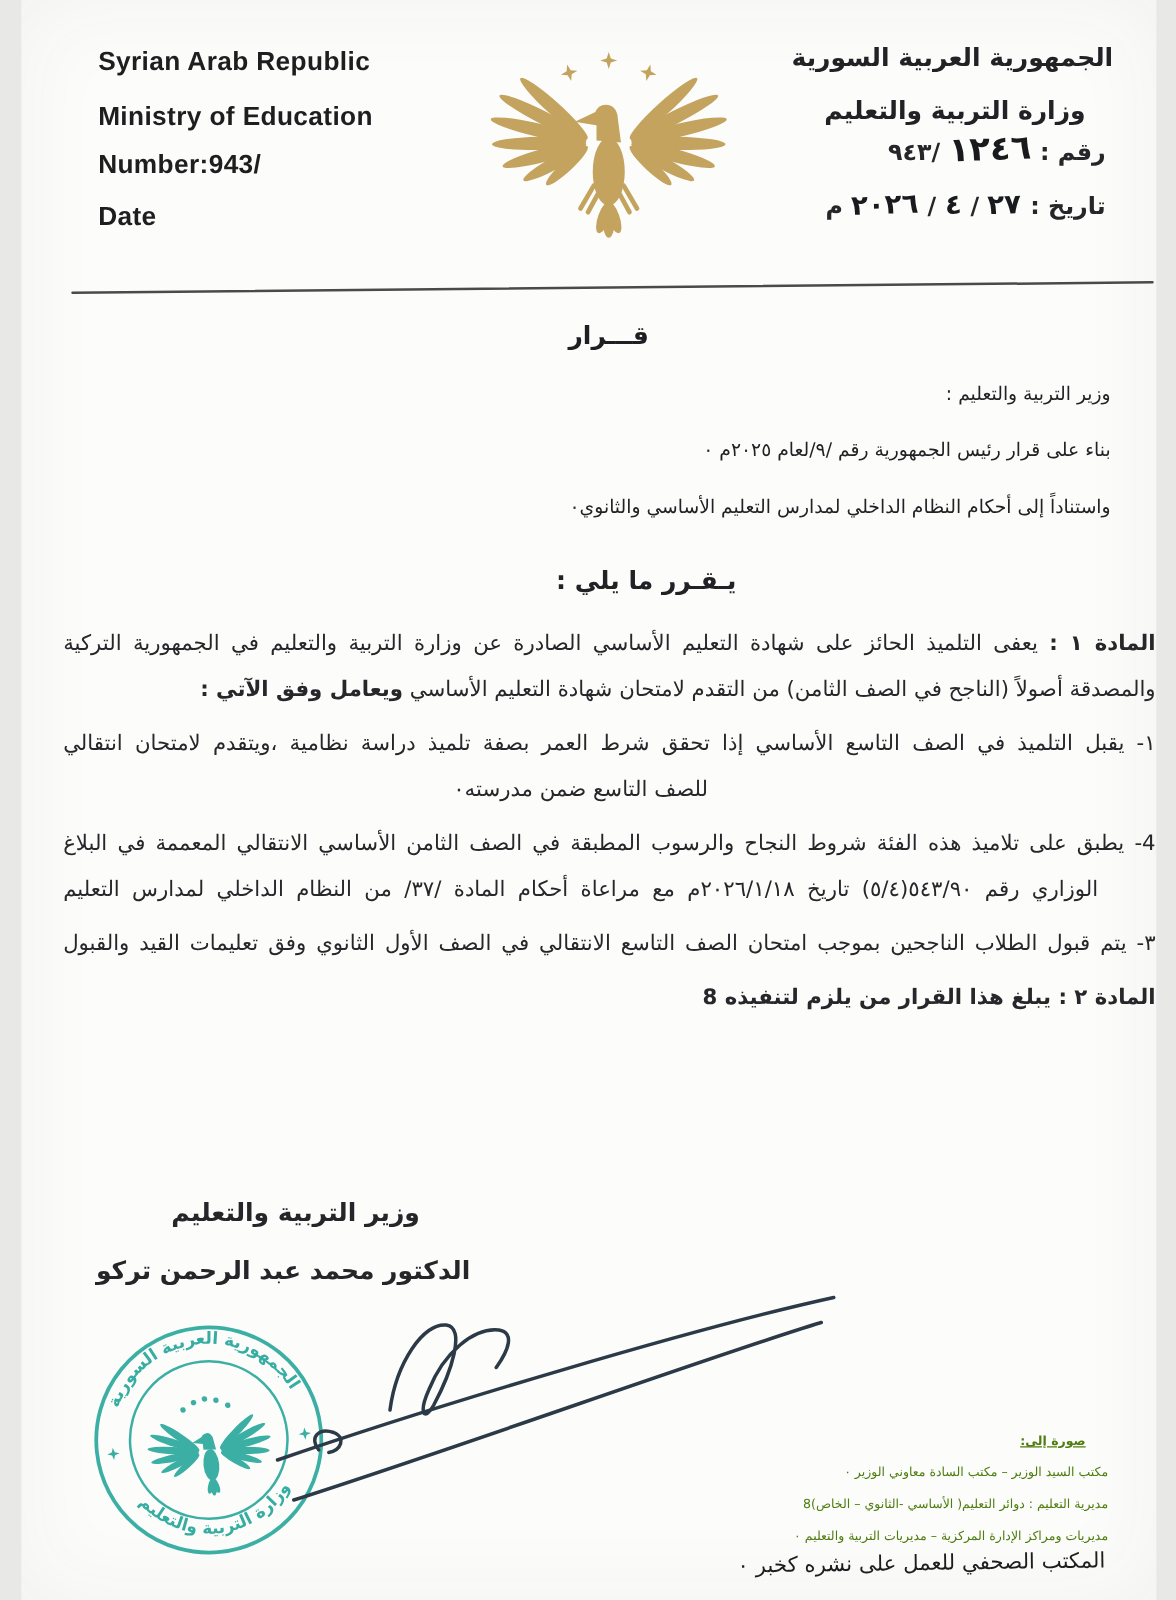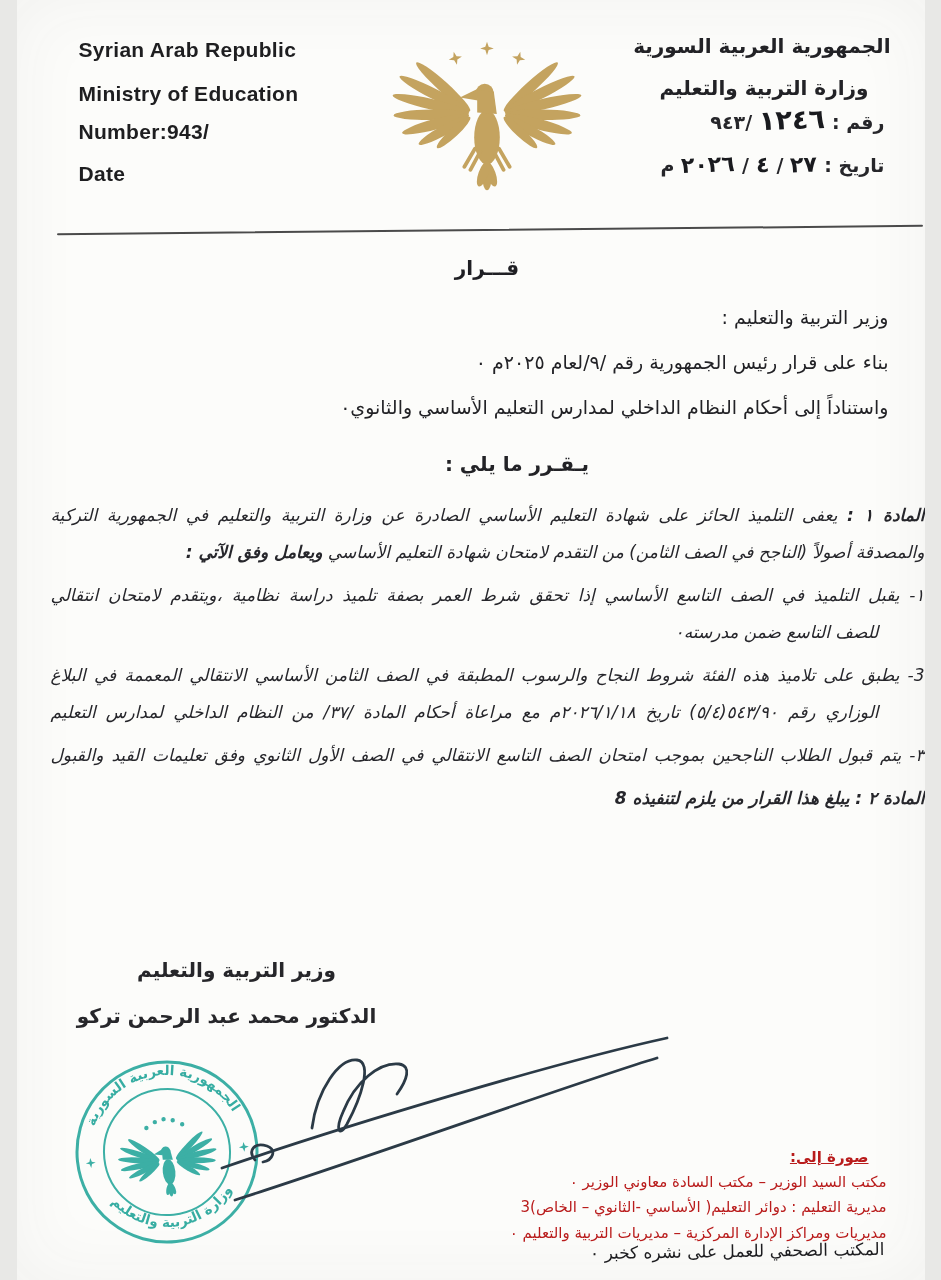--- a/index.html
+++ b/index.html
@@ -14,32 +14,32 @@
   .ar{direction:rtl;font-family:"DejaVu Sans",sans-serif;color:#222226;white-space:nowrap;}
   .hdr-ar{font-size:20px;font-weight:bold;text-align:right;}
   .hdr-row{display:flex;direction:rtl;align-items:baseline;gap:7px;font-size:19px;font-weight:bold;}
   .hand{font-size:27px;font-weight:bold;display:inline-block;transform:rotate(-2deg);color:#191a1e;}
   .hand-sm{font-size:22px;font-weight:bold;display:inline-block;transform:rotate(-2deg);color:#191a1e;}
   .ltr{direction:ltr;unicode-bidi:isolate;}
   
   .divider{height:2px;background:#4a4a4a;transform:rotate(-.55deg);border-radius:2px;}
   
   .title{font-size:20px;font-weight:bold;text-align:center;letter-spacing:1px;color:#1f1f23;}
-  .pre-line{font-size:19px;text-align:right;}
+  .pre-line{font-size:15px;text-align:right;}
   .decides{font-size:20px;font-weight:bold;text-align:center;}
   .body-flow{direction:rtl;font-size:17px;line-height:37px;text-align:right;color:#26262b;}
   .para{margin:0 0 6px 0;}
-  .line{display:block;font-style:italic;}
+  .line{display:block;}
   .just{text-align:justify;text-align-last:justify;}
-  .ind{padding-right:46px;}
+  .ind{padding-right:46px;text-align:center;}
   .b{font-weight:bold;}
   
   .sig{font-size:20px;font-weight:bold;text-align:center;direction:rtl;white-space:nowrap;}
   
-  .foot{font-size:15px;text-align:right;direction:rtl;white-space:nowrap;color:#b91c1c;}
+  .foot{font-size:10px;text-align:right;direction:rtl;white-space:nowrap;color:#4d7c0f;}
   .foot-head{font-weight:bold;text-decoration:underline;}
   .foot-big{font-size:17px;color:#1d1d20;}
   
   .artifact-solid{width:4px;background:#15151a;border-radius:3px;}
   .artifact-dash{width:2px;opacity:.5;
      background:repeating-linear-gradient(180deg,#50505a 0 6px,transparent 6px 15px);}
   svg{display:block;}
 </style>
 </head>
 <body>
@@ -132,21 +132,21 @@
         <span class="b">ويعامل وفق الآتي :</span>
       </span>
     </div>
 
     <div class="para">
       <span class="line just">١- يقبل التلميذ في الصف التاسع الأساسي إذا تحقق شرط العمر بصفة تلميذ دراسة نظامية ،ويتقدم لامتحان انتقالي</span>
       <span class="line ind">للصف التاسع ضمن مدرسته٠</span>
     </div>
 
     <div class="para">
-      <span class="line just">3- يطبق على تلاميذ هذه الفئة شروط النجاح والرسوب المطبقة في الصف الثامن الأساسي الانتقالي المعممة في البلاغ</span>
+      <span class="line just">4- يطبق على تلاميذ هذه الفئة شروط النجاح والرسوب المطبقة في الصف الثامن الأساسي الانتقالي المعممة في البلاغ</span>
       <span class="line just ind">
         <span>الوزاري رقم</span>
         <span class="ltr">٥٤٣/٩٠(٥/٤)</span>
         <span>تاريخ</span>
         <span class="ltr">٢٠٢٦/١/١٨</span><span>م مع مراعاة أحكام المادة /٣٧/ من النظام الداخلي لمدارس التعليم</span>
       </span>
     </div>
 
     <div class="para">
       <span class="line just">٣- يتم قبول الطلاب الناجحين بموجب امتحان الصف التاسع الانتقالي في الصف الأول الثانوي وفق تعليمات القيد والقبول</span>
@@ -227,17 +227,17 @@
         <path d="M238,1160 C230,1150 238,1142 250,1146 C260,1150 256,1160 246,1162"></path>
       </g>
     </svg>
   </div>
 
   <div class="abs artifact-dash" style="left:924px;top:755px;height:160px"></div>
   <div class="abs artifact-solid" style="left:923px;top:1078px;height:155px"></div>
 
   <div class="abs foot foot-head" style="right:56px;top:1148px">صورة إلى:</div>
   <div class="abs foot" style="right:38px;top:1173px">مكتب السيد الوزير – مكتب السادة معاوني الوزير ٠</div>
-  <div class="abs foot" style="right:38px;top:1198px">مديرية التعليم : دوائر التعليم( الأساسي -الثانوي – الخاص)3</div>
+  <div class="abs foot" style="right:38px;top:1198px">مديرية التعليم : دوائر التعليم( الأساسي -الثانوي – الخاص)8</div>
   <div class="abs foot" style="right:38px;top:1224px">مديريات ومراكز الإدارة المركزية – مديريات التربية والتعليم ٠</div>
   <div class="abs foot foot-big" style="right:40px;top:1241px;transform:rotate(-.8deg)">المكتب الصحفي للعمل على نشره كخبر ٠</div>
 
 </div>
 
 </body></html>

